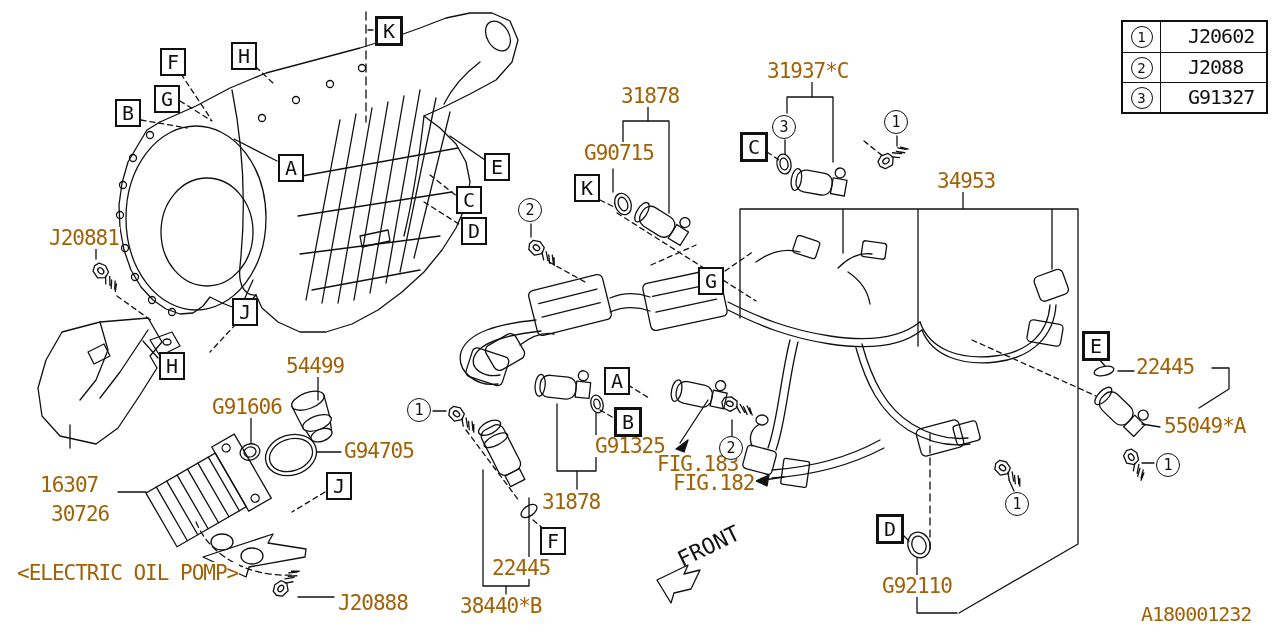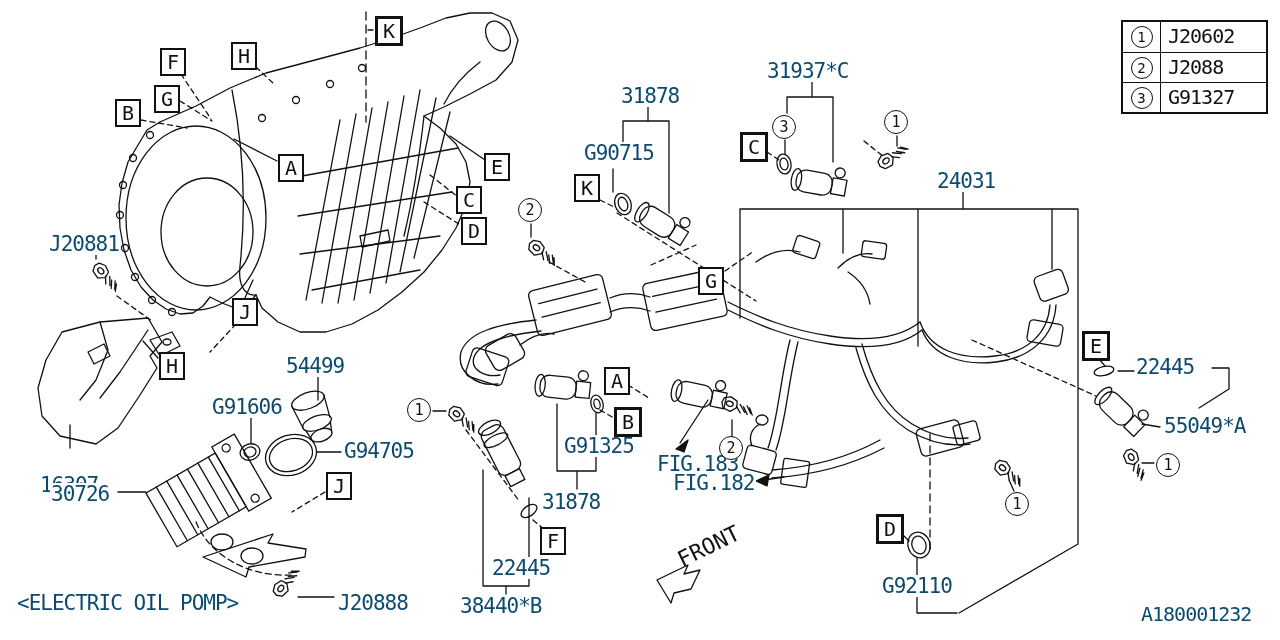--- a/index.html
+++ b/index.html
@@ -1,32 +1,32 @@
 <!DOCTYPE html>
 <html><head>
 <meta charset="utf-8">
 <style>
   html,body{margin:0;padding:0;background:#fff;}
   #stage{position:relative;width:1280px;height:640px;background:#fff;overflow:hidden;
          font-family:"DejaVu Sans Mono",monospace;color:#111;}
   #lineart{position:absolute;left:0;top:0;}
-  .lbl{position:absolute;font:21px/1.05 "DejaVu Sans Mono",monospace;color:#0c4a6e;
+  .lbl{position:absolute;font:21px/1.05 "DejaVu Sans Mono",monospace;color:#a16207;
        background:#fff;padding:0 1px;white-space:pre;letter-spacing:-1px;}
   .lbl.sm{font-size:20px;}
   .cbox{position:absolute;width:22px;height:24px;border:2px solid #111;background:#fff;
         font:20px/24px "DejaVu Sans Mono",monospace;text-align:center;color:#111;}
   .cbox.thick{border-width:3px;margin:-1px 0 0 -1px;}
   .cnum{position:absolute;width:22px;height:22px;border:1.5px solid #111;border-radius:50%;
         background:#fff;font:15px/22px "DejaVu Sans Mono",monospace;text-align:center;color:#111;}
   .legend{position:absolute;left:1121px;top:20px;width:143px;border:2px solid #111;background:#fff;}
   .legend-row{display:flex;height:30px;box-sizing:border-box;border-top:1.5px solid #111;}
   .legend-row:first-child{border-top:none;}
   .legend-num{width:37px;border-right:1.5px solid #111;display:flex;align-items:center;justify-content:center;}
   .legend-num .cnum{position:static;width:20px;height:20px;font:14px/20px "DejaVu Sans Mono",monospace;}
-  .legend-part{flex:1;font:20px/28px "DejaVu Sans Mono",monospace;padding-left:7px;letter-spacing:-1px;}
+  .legend-part{flex:1;font:20px/28px "DejaVu Sans Mono",monospace;padding-left:7px;letter-spacing:-1px;margin-left:20px;}
   .front-lbl{position:absolute;left:684px;top:549px;font:22px/1 "DejaVu Sans Mono",monospace;
              transform:rotate(-26deg);transform-origin:left bottom;letter-spacing:0;}
 </style>
 </head>
 <body>
 
 <div id="stage">
 
   <svg id="lineart" width="1280" height="640" viewBox="0 0 1280 640" stroke="#111" fill="none" stroke-width="1.3" stroke-linecap="round" stroke-linejoin="round">
     <defs>
@@ -229,39 +229,39 @@
         <path d="M676,449 L688,440 L684,452 Z" fill="#111"></path>
       <path d="M784,477 L764,480"></path>
         <path d="M756,481 L769,475 L767,486 Z" fill="#111"></path>
       <path d="M700,570 L684,574 L688,565 L657,580 L671,603 L674,593 L691,589 Z"></path>
     </g>
   </svg>
 
   <div class="lbl" style="left:620px;top:85px">31878</div>
   <div class="lbl" style="left:583px;top:142px">G90715</div>
   <div class="lbl" style="left:766px;top:60px">31937*C</div>
-  <div class="lbl" style="left:936px;top:170px">24031</div>
-  <div class="lbl" style="left:48px;top:233px">J20881</div>
+  <div class="lbl" style="left:936px;top:170px">34953</div>
+  <div class="lbl" style="left:48px;top:227px">J20881</div>
   <div class="lbl" style="left:39px;top:474px">16307</div>
-  <div class="lbl" style="left:50px;top:483px">30726</div>
+  <div class="lbl" style="left:50px;top:503px">30726</div>
   <div class="lbl" style="left:211px;top:396px">G91606</div>
   <div class="lbl" style="left:285px;top:355px">54499</div>
   <div class="lbl" style="left:343px;top:440px">G94705</div>
   <div class="lbl" style="left:337px;top:592px">J20888</div>
-  <div class="lbl" style="left:563px;top:435px">G91325</div>
+  <div class="lbl" style="left:594px;top:435px">G91325</div>
   <div class="lbl" style="left:541px;top:491px">31878</div>
   <div class="lbl" style="left:491px;top:557px">22445</div>
   <div class="lbl" style="left:459px;top:595px">38440*B</div>
   <div class="lbl" style="left:656px;top:453px">FIG.183</div>
   <div class="lbl" style="left:672px;top:472px">FIG.182</div>
   <div class="lbl" style="left:881px;top:575px">G92110</div>
   <div class="lbl" style="left:1135px;top:356px">22445</div>
   <div class="lbl" style="left:1163px;top:415px">55049*A</div>
   <div class="lbl sm" style="left:1140px;top:604px">A180001232</div>
-  <div class="lbl" style="left:16px;top:592px">&lt;ELECTRIC OIL POMP&gt;</div>
+  <div class="lbl" style="left:16px;top:562px">&lt;ELECTRIC OIL POMP&gt;</div>
   <div class="front-lbl">FRONT</div>
 
   <div class="cbox" style="left:160px;top:48px">F</div>
   <div class="cbox" style="left:231px;top:42px">H</div>
   <div class="cbox thick" style="left:376px;top:17px">K</div>
   <div class="cbox" style="left:115px;top:99px">B</div>
   <div class="cbox" style="left:154px;top:85px">G</div>
   <div class="cbox" style="left:278px;top:154px">A</div>
   <div class="cbox" style="left:484px;top:153px">E</div>
   <div class="cbox" style="left:456px;top:186px">C</div>

